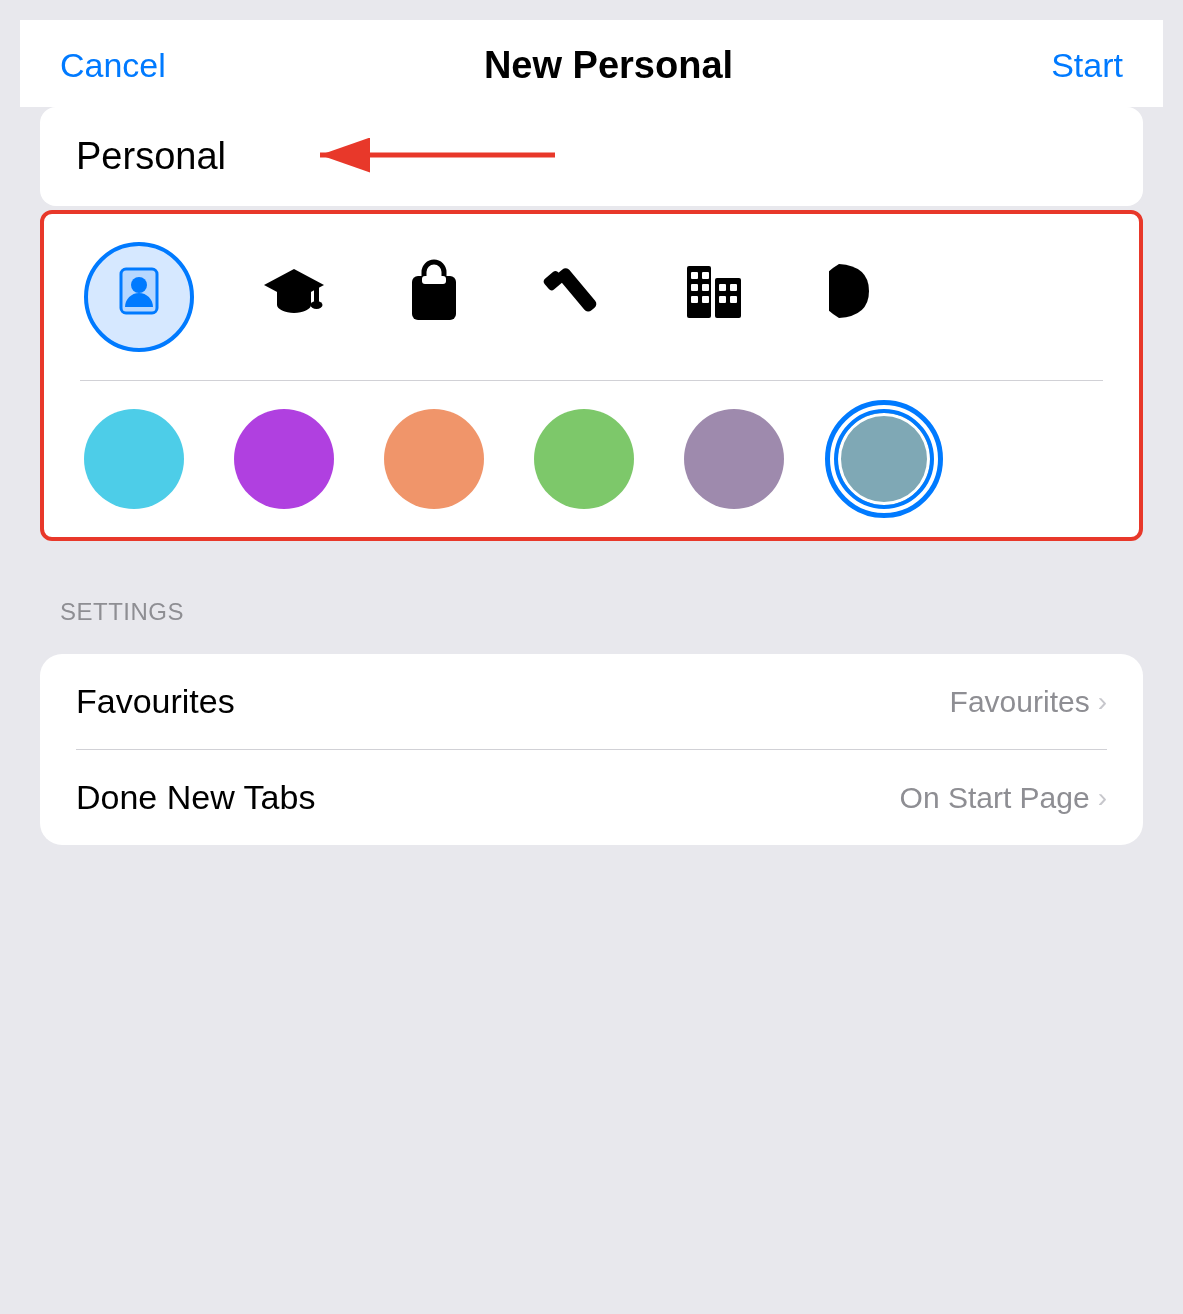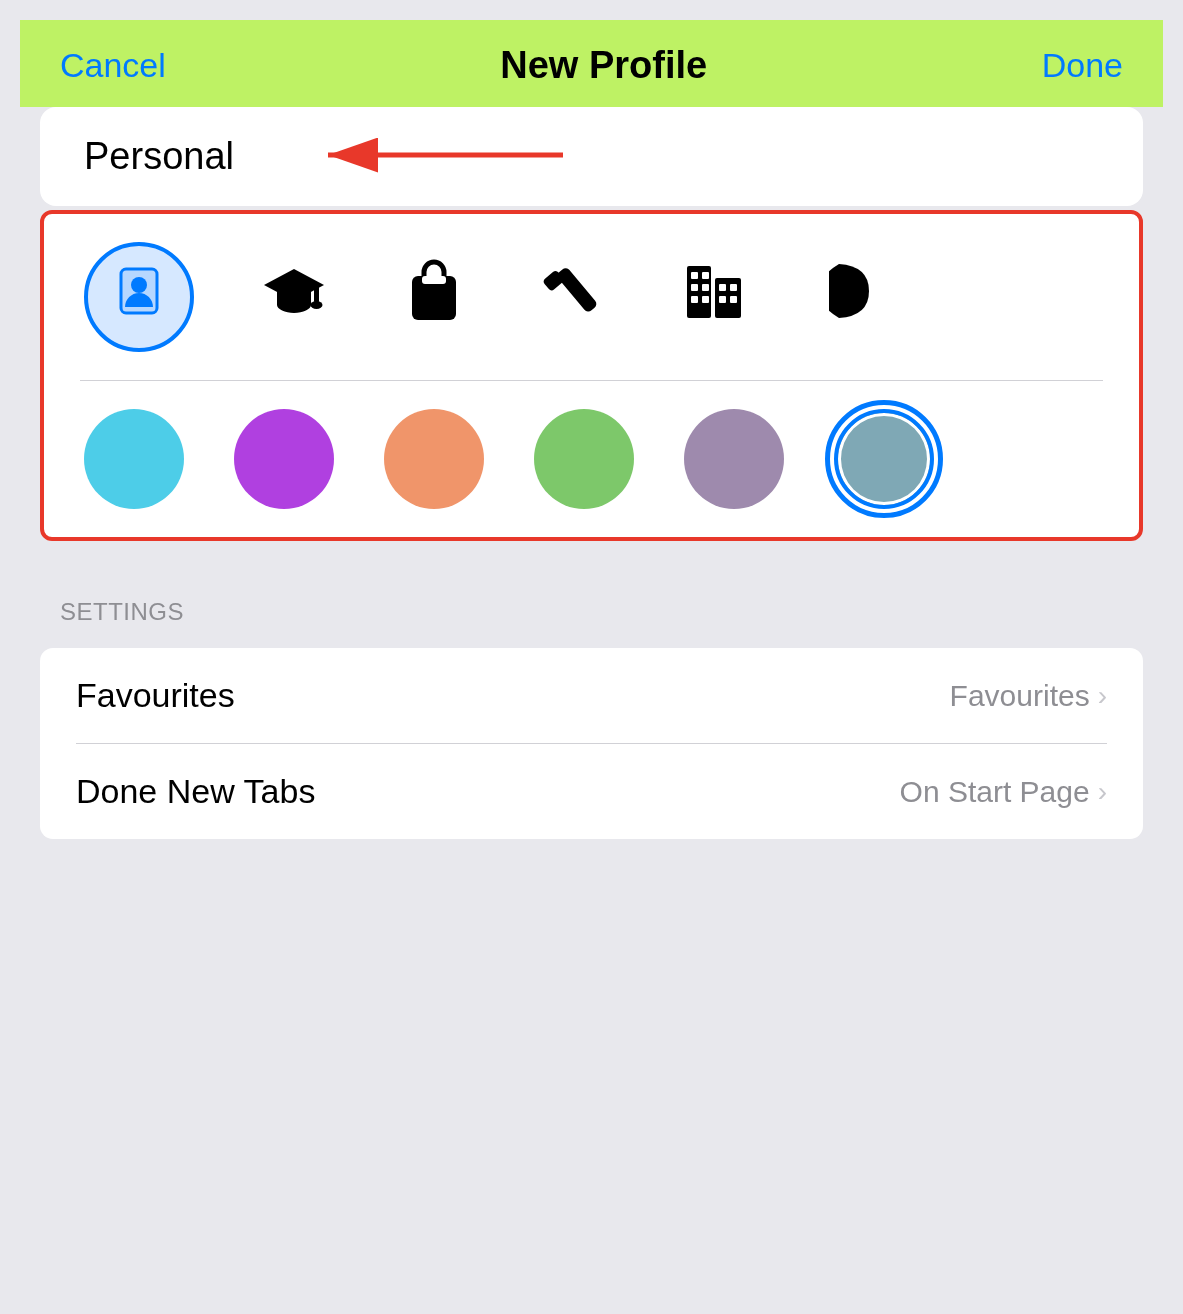--- a/index.html
+++ b/index.html
@@ -24,21 +24,21 @@
       padding: 0;
       position: relative;
     }
 
     
     .header {
       display: flex;
       align-items: center;
       justify-content: flex-end;
       padding: 24px 40px 20px 40px;
-      background: #bef264;
+      background: #ffffff;
     }
 
     .header-cancel {
       color: #007AFF;
       font-size: 34px;
       font-weight: 400;
       cursor: pointer;
       background: none;
       border: none;
     }
@@ -69,21 +69,20 @@
       text-transform: uppercase;
       margin: 30px 40px 12px 40px;
     }
 
     
     .card {
       background: #fff;
       border-radius: 16px;
       margin: 0 20px;
       overflow: hidden;
-      padding-left: 8px;
     }
 
     
     .name-row {
       padding: 28px 36px;
       display: flex;
       align-items: center;
       position: relative;
     }
 
@@ -161,22 +160,22 @@
     }
 
     .color-dot.selected {
       border: 4px solid #007AFF;
       box-shadow: 0 0 0 3px #fff inset;
     }
 
     
     .settings-card {
       background: #fff;
-      border-radius: 13px;
-      margin: 10px 20px;
+      border-radius: 22px;
+      margin: 16px 20px;
       overflow: hidden;
     }
 
     .settings-row {
       display: flex;
       align-items: center;
       justify-content: space-between;
       padding: 28px 36px;
     }
 
@@ -205,22 +204,22 @@
       font-size: 28px;
     }
   </style>
 </head>
 <body>
 
 <div class="modal">
 
   <div class="header">
     <button class="header-cancel">Cancel</button>
-    <span class="header-title">New Profile</span>
-    <button class="header-done">Done</button>
+    <span class="header-title">New Personal</span>
+    <button class="header-done">Start</button>
   </div>
 
 
   <div class="card">
     <div class="name-row">
       <span class="name-text">Personal</span>
 
       <div class="arrow-annotation">
         <svg width="260" height="60" viewBox="0 0 260 60">
           <defs>

